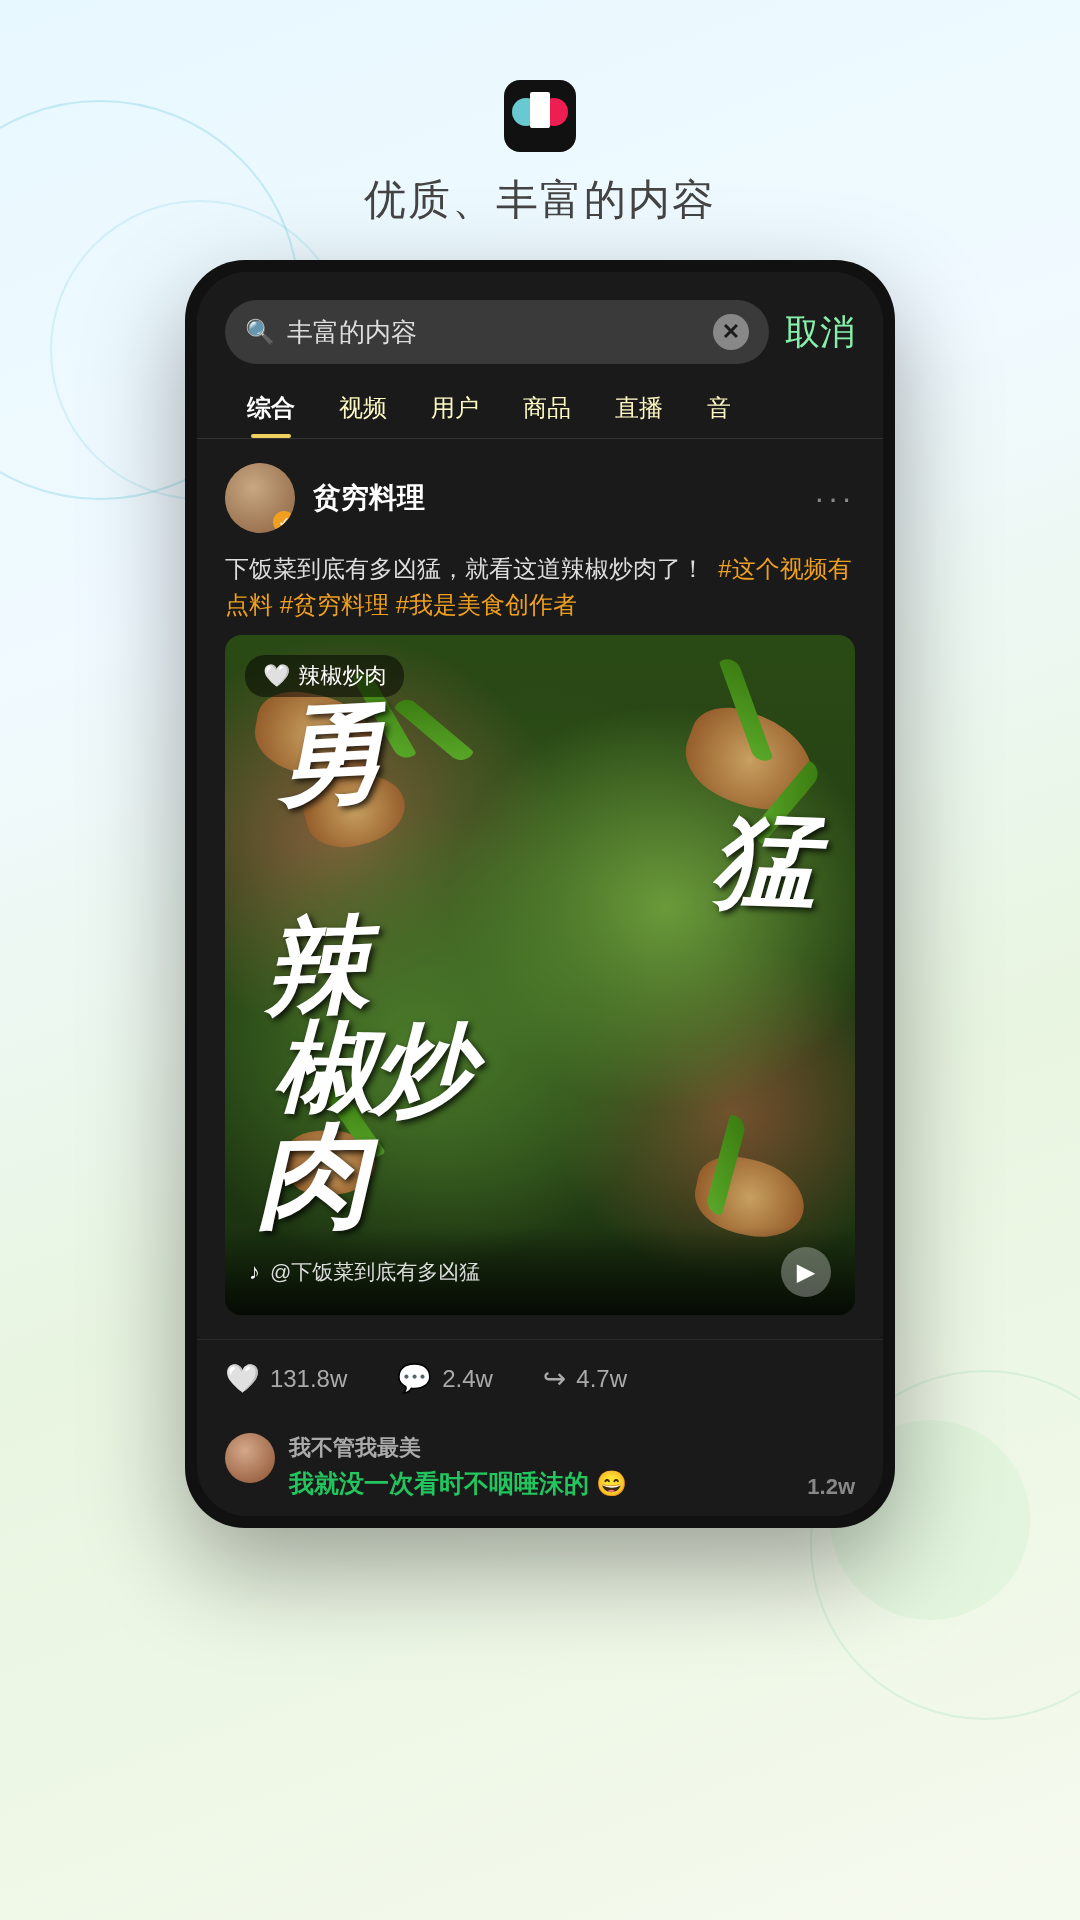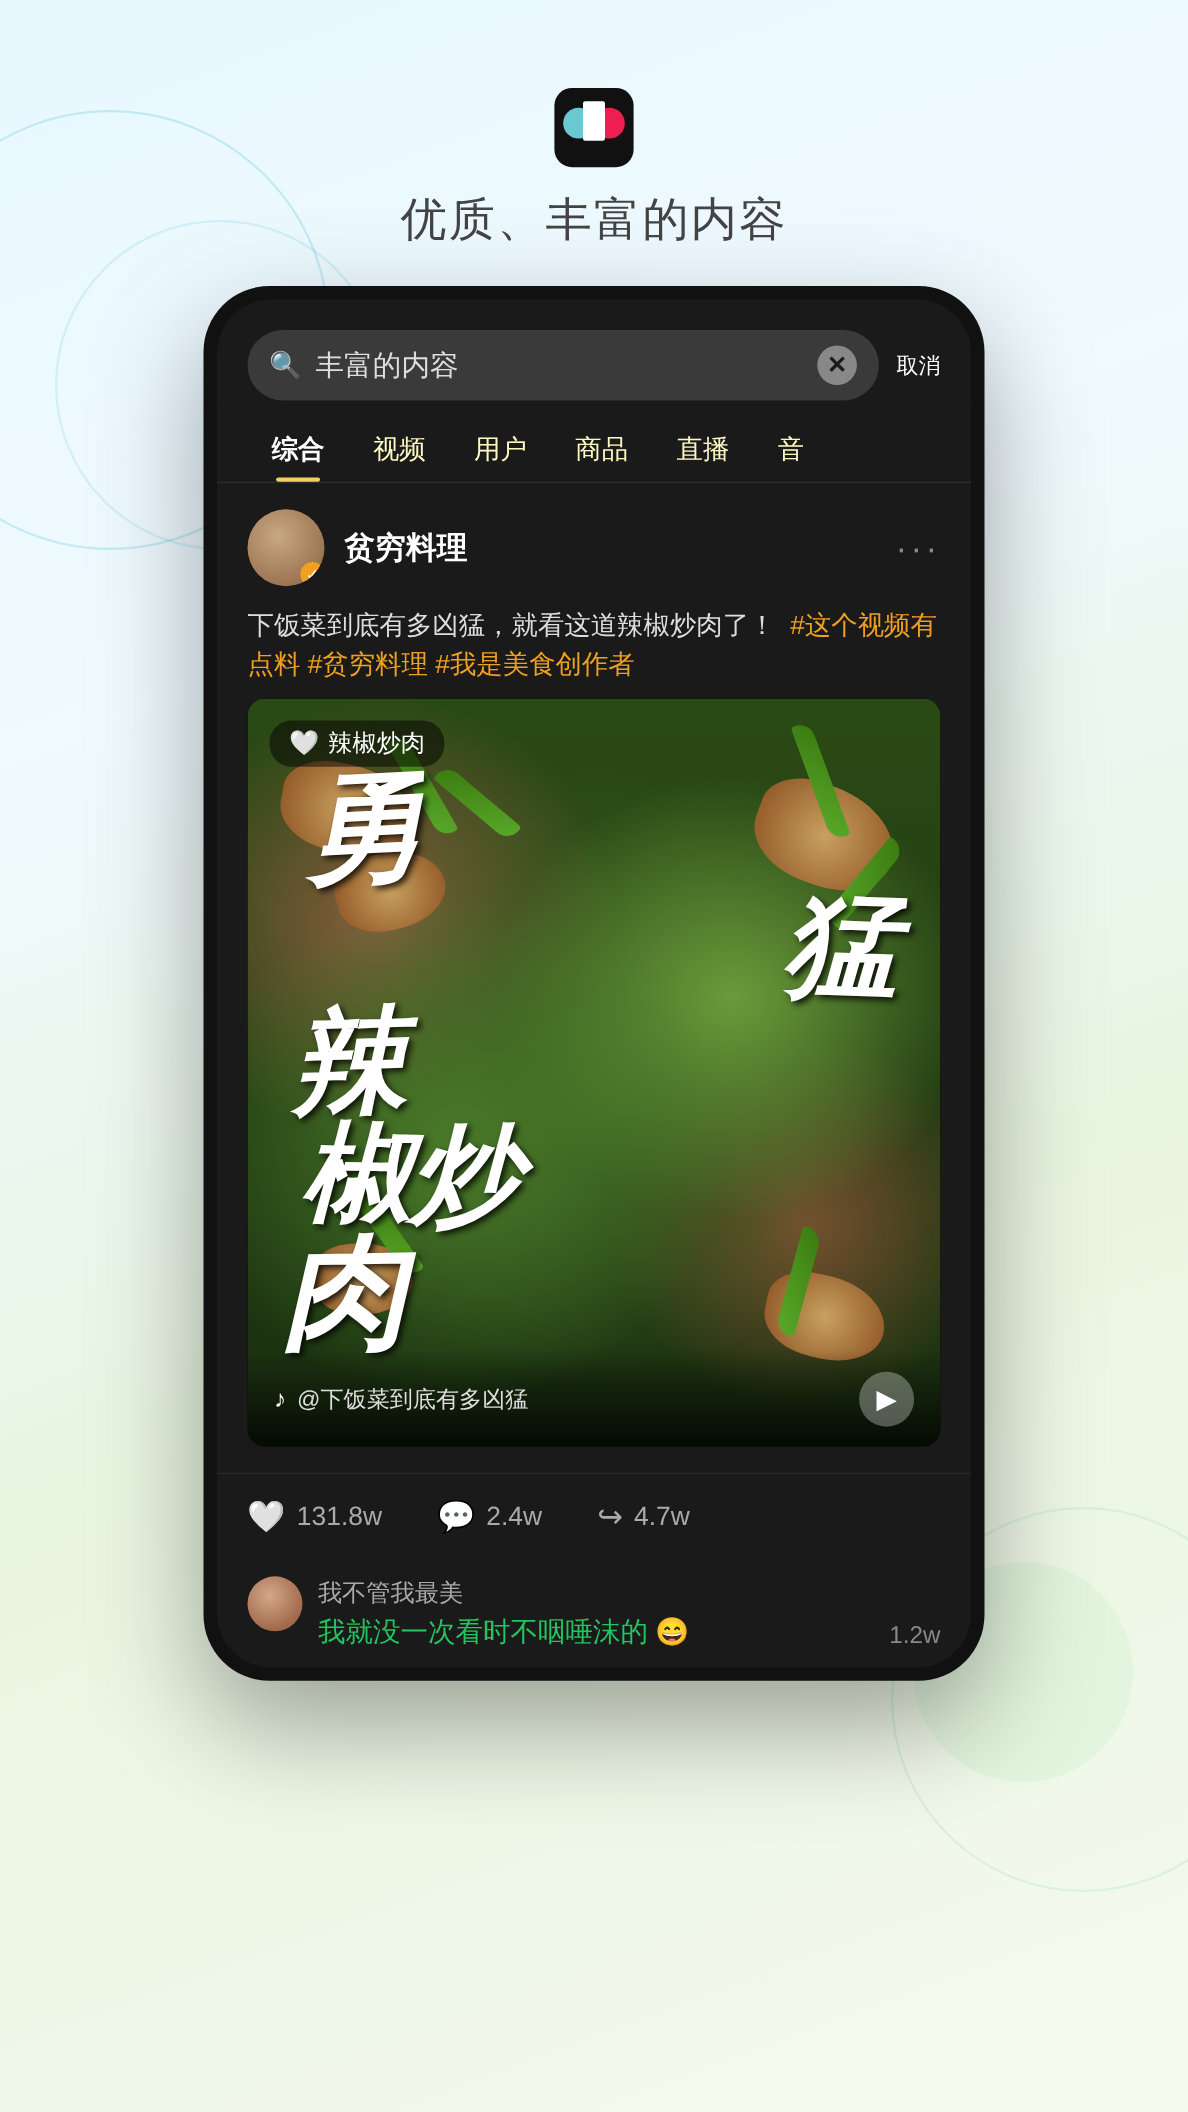--- a/index.html
+++ b/index.html
@@ -166,22 +166,22 @@
       border-radius: 50%;
       display: flex;
       align-items: center;
       justify-content: center;
       color: #1a1a1a;
       font-size: 22px;
       font-weight: bold;
     }
 
     .cancel-btn {
-      color: #ffffff;
-      font-size: 20px;
+      color: #86efac;
+      font-size: 35px;
       white-space: nowrap;
     }
 
     
     .tabs-area {
       background: #1a1a1a;
       display: flex;
       padding: 16px 28px 0 28px;
       border-bottom: 1px solid #333;
       gap: 0;
@@ -418,20 +418,21 @@
       font-size: 28px;
     }
 
     
     .comment-preview {
       background: #1a1a1a;
       padding: 16px 28px;
       display: flex;
       gap: 14px;
       align-items: flex-start;
+      font-weight: bold;
     }
 
     .comment-avatar {
       width: 50px; height: 50px;
       border-radius: 50%;
       background: radial-gradient(circle at 40% 35%, #d4a88a, #8B5030);
       flex-shrink: 0;
     }
 
     .comment-content {

